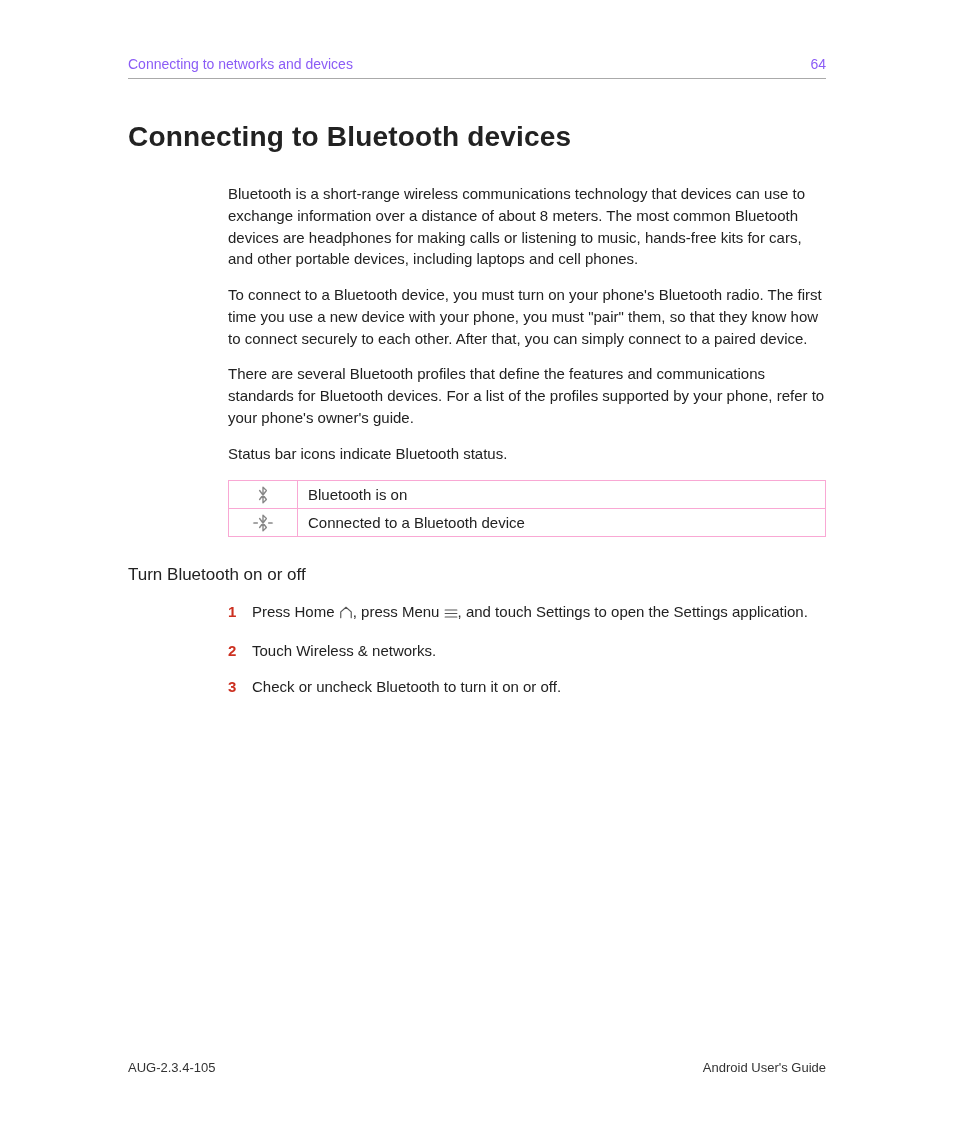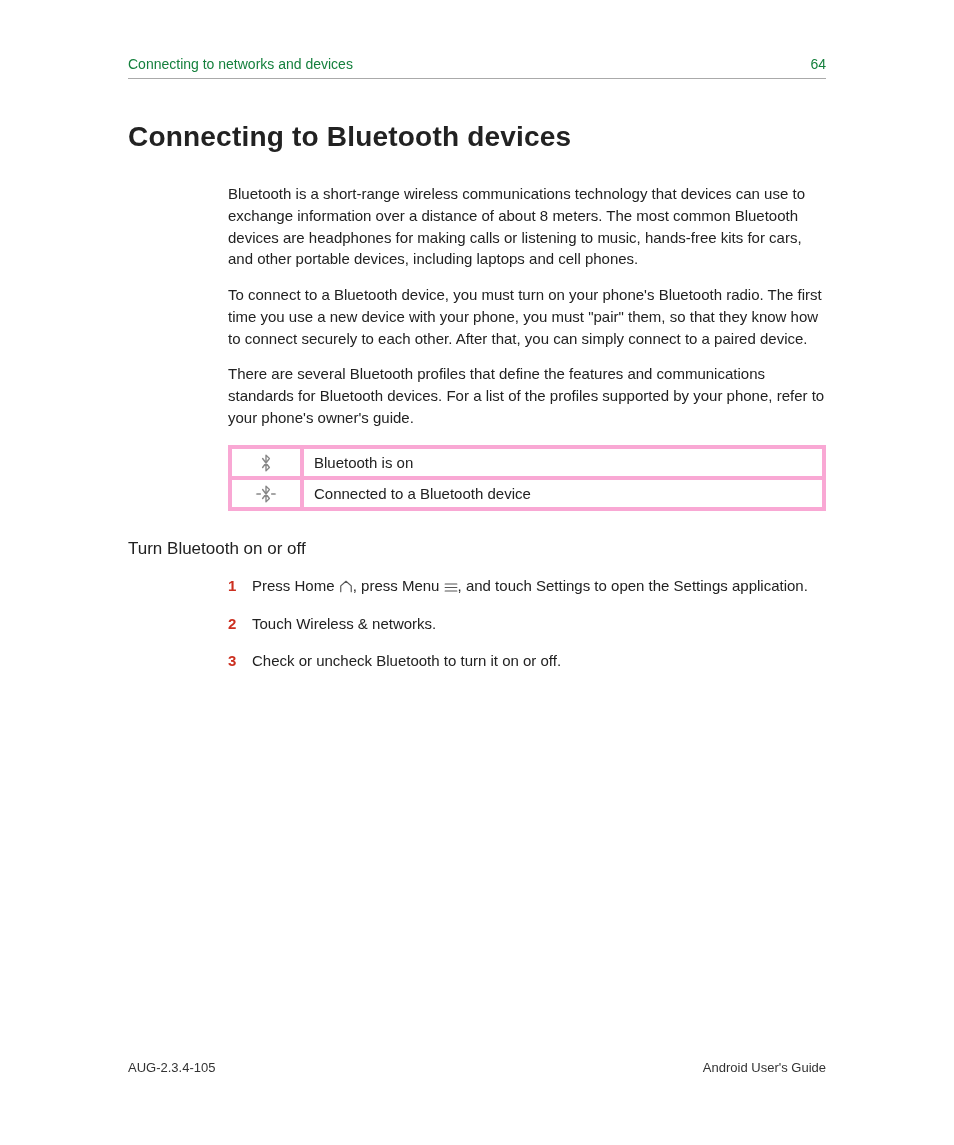--- a/index.html
+++ b/index.html
@@ -14,21 +14,21 @@
     box-sizing: border-box;
   }
   .page {
     padding: 56px 128px 0 128px;
     box-sizing: border-box;
   }
   .running-head {
     display: flex;
     justify-content: space-between;
     font-size: 14px;
-    color: #15803d;
+    color: #8b5cf6;
     padding-bottom: 6px;
     border-bottom: 1px solid #aaa;
     margin-bottom: 42px;
   }
   h1.title {
     font-size: 28px;
     font-weight: 700;
     margin: 0 0 30px 0;
     letter-spacing: 0.2px;
   }
@@ -41,21 +41,21 @@
     margin: 8px 0 14px 0;
     color: #222;
   }
   table.icon-table {
     border-collapse: collapse;
     width: 100%;
     margin-top: 16px;
     margin-bottom: 28px;
   }
   table.icon-table td {
-    border: 4px solid #f9a8d4;
+    border: 1px solid #f9a8d4;
     padding: 4px 10px;
     font-size: 15px;
     vertical-align: middle;
   }
   table.icon-table td.icon-cell {
     width: 48px;
     text-align: center;
     color: #777;
   }
   .icon-cell svg {
@@ -112,20 +112,21 @@
     <span>Connecting to networks and devices</span>
     <span>64</span>
   </div>
 
   <h1 class="title">Connecting to Bluetooth devices</h1>
 
   <div class="body-col">
     <p>Bluetooth is a short-range wireless communications technology that devices can use to exchange information over a distance of about 8 meters. The most common Bluetooth devices are headphones for making calls or listening to music, hands-free kits for cars, and other portable devices, including laptops and cell phones.</p>
     <p>To connect to a Bluetooth device, you must turn on your phone's Bluetooth radio. The first time you use a new device with your phone, you must "pair" them, so that they know how to connect securely to each other. After that, you can simply connect to a paired device.</p>
     <p>There are several Bluetooth profiles that define the features and communications standards for Bluetooth devices. For a list of the profiles supported by your phone, refer to your phone's owner's guide.</p>
+    <p>Status bar icons indicate Bluetooth status.</p>
 
     <table class="icon-table">
       <tbody>
           <tr>
         <td class="icon-cell">
           <svg width="14" height="18" viewBox="0 0 24 32">
             <path d="M6 8 L18 24 L12 30 L12 2 L18 8 L6 24" stroke="#888" stroke-width="2.5" fill="none" stroke-linejoin="round" stroke-linecap="round"></path>
           </svg>
         </td>
         <td>Bluetooth is on</td>

